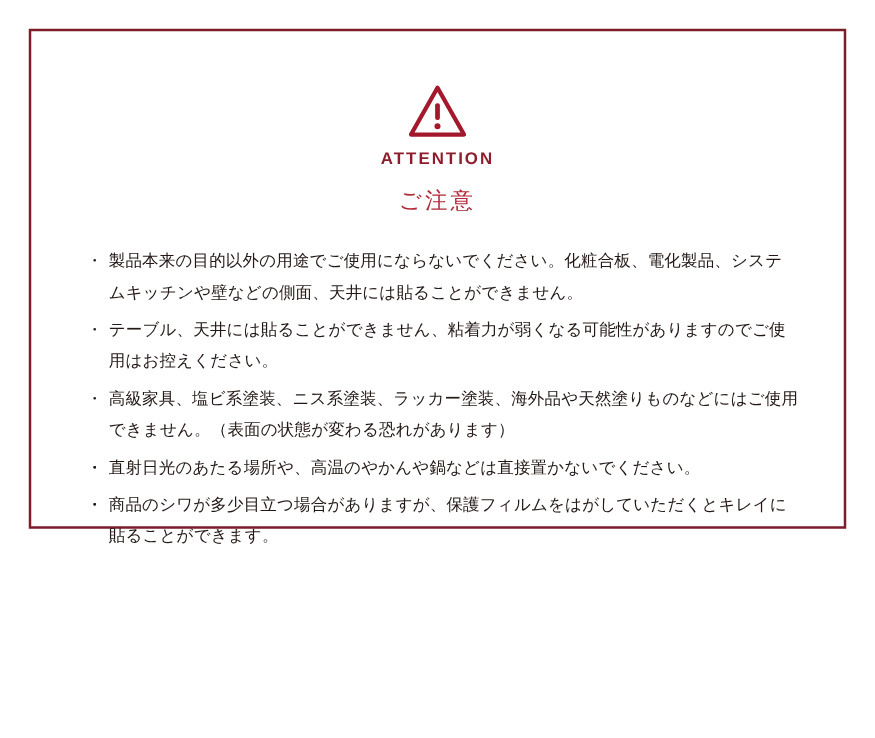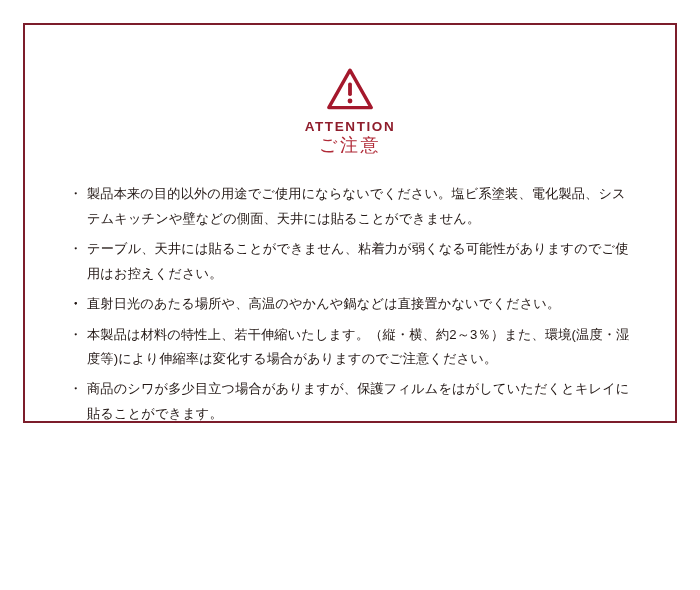--- a/index.html
+++ b/index.html
@@ -50,21 +50,21 @@
   }
   .attention-label {
     margin-top: 10px;
     font-size: 13.5px;
     letter-spacing: 1.6px;
     font-weight: bold;
     color: #8f1d2c;
     line-height: 1.1;
   }
   .chuui {
-    margin-top: 0;
+    margin-top: 15px;
     font-size: 18px;
     color: #b02a37;
     letter-spacing: 2.5px;
     line-height: 1.2;
   }
   ul.notes {
     list-style: none;
     margin: 26px 0 0 0;
     padding: 0 8px 0 14px;
   }
@@ -102,39 +102,39 @@
         <rect x="21.1" y="14.5" width="3.8" height="13.5" rx="1.7" fill="#a4182c"></rect>
         <circle cx="23" cy="33" r="2.4" fill="#a4182c"></circle>
       </svg>
       <div class="attention-label">ATTENTION</div>
       <div class="chuui">ご注意</div>
     </div>
 
     <ul class="notes">
       <li>
         <span class="bullet">・</span>
-        <span>製品本来の目的以外の用途でご使用にならないでください。塩ビ系塗装、電化製品、システムキッチンや壁などの側面、天井には貼ることができません。</span>
+        <span>製品本来の目的以外の用途でご使用にならないでください。化粧合板、電化製品、システムキッチンや壁などの側面、天井には貼ることができません。</span>
       </li>
       <li>
         <span class="bullet">・</span>
         <span>テーブル、天井には貼ることができません、粘着力が弱くなる可能性がありますのでご使用はお控えください。</span>
       </li>
       <li>
         <span class="bullet">・</span>
+        <span>高級家具、塩ビ系塗装、ニス系塗装、ラッカー塗装、海外品や天然塗りものなどにはご使用できません。（表面の状態が変わる恐れがあります）</span>
       </li>
       <li>
         <span class="bullet">・</span>
       </li>
       <li>
         <span class="bullet">・</span>
         <span>直射日光のあたる場所や、高温のやかんや鍋などは直接置かないでください。</span>
       </li>
       <li>
         <span class="bullet">・</span>
-        <span>本製品は材料の特性上、若干伸縮いたします。（縦・横、約2～3％）また、環境(温度・湿度等)により伸縮率は変化する場合がありますのでご注意ください。</span>
       </li>
       <li>
         <span class="bullet">・</span>
         <span>商品のシワが多少目立つ場合がありますが、保護フィルムをはがしていただくとキレイに貼ることができます。</span>
       </li>
     </ul>
 
   </div>
 </div>
 

